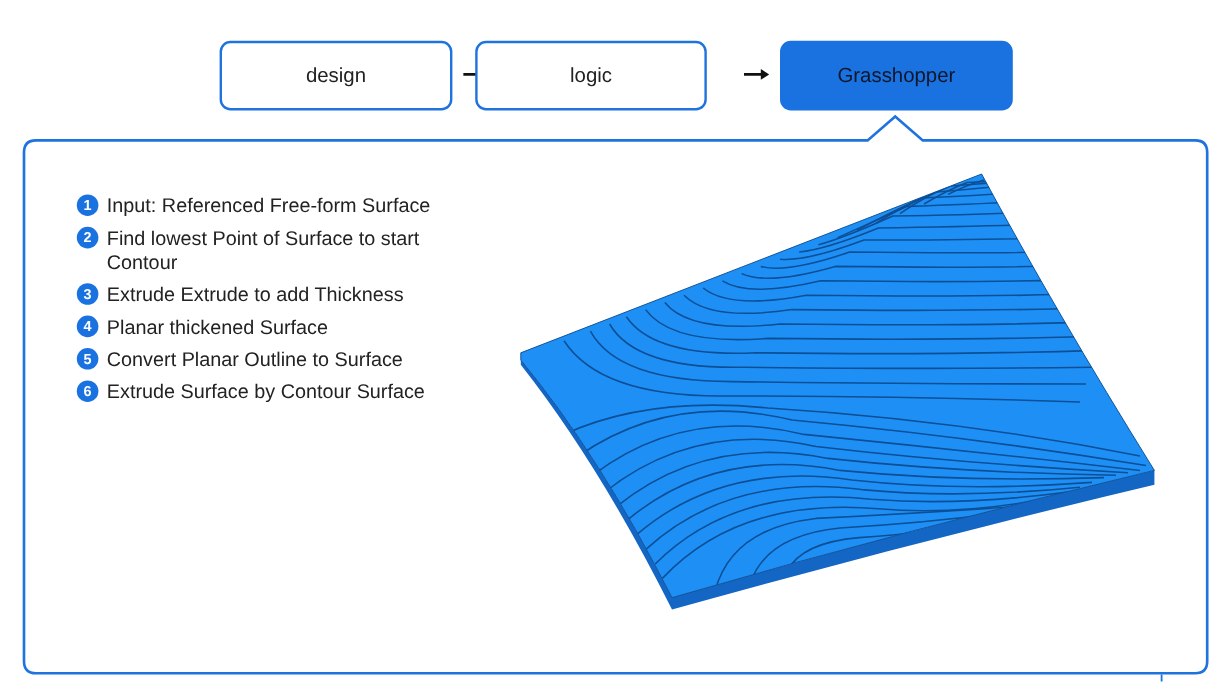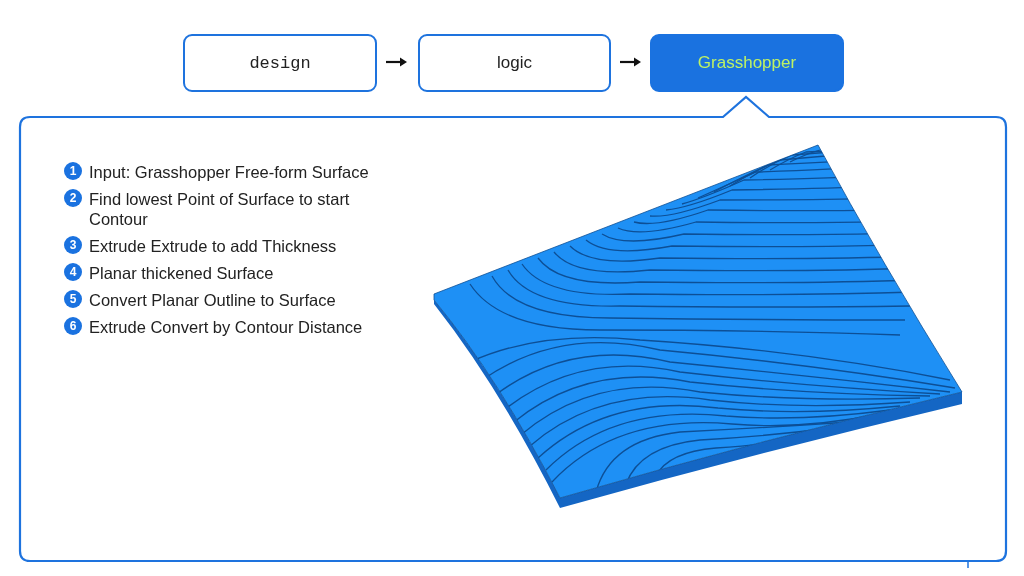--- a/index.html
+++ b/index.html
@@ -5,21 +5,21 @@
     * { box-sizing: border-box; margin: 0; padding: 0; }
     html, body { width: 1024px; height: 576px; background: #ffffff; overflow: hidden; }
     body { position: relative; font-family: "Liberation Sans", "DejaVu Sans", sans-serif; color: #222222; }
 
     .step-box {
       position: absolute; top: 34px; height: 58px;
       border: 2.5px solid #1e73de; border-radius: 9px; background: #ffffff;
       display: flex; align-items: center; justify-content: center;
       font-size: 17px; color: #222222;
     }
-    .step-box.active { background: #1a72e0; border-color: #1a72e0; color: #bef264; }
+    .step-box.active { background: #1a72e0; border-color: #1a72e0; color: #0f172a; }
     .arrow {
       position: absolute; top: 52px; width: 22px; height: 20px;
       display: flex; align-items: center; justify-content: center;
     }
 
     .panel-svg { position: absolute; left: 0; top: 0; }
 
     .steps-list { position: absolute; left: 64px; top: 162px; width: 340px; list-style: none; }
     .steps-list li { display: flex; align-items: flex-start; font-size: 16.5px; line-height: 20px; color: #222222; margin-bottom: 7px; }
     .steps-list li .badge {
@@ -27,71 +27,71 @@
       background: #1a72e0; color: #ffffff; font-weight: bold; font-size: 12px;
       display: flex; align-items: center; justify-content: center; margin-right: 7px; margin-top: 0px;
     }
     .steps-list li .text { flex: 1; }
 
     .model-svg { position: absolute; left: 0; top: 0; }
   </style>
 </head>
 <body>
 
-<div class="step-box" style="left:183px; width:194px;font-family:Liberation Mono, monospace;">
+<div class="step-box" style="left:183px; width:194px;">
   <span>design</span>
 </div>
 <div class="arrow" style="left:386px;">
   <svg width="22" height="12" viewBox="0 0 22 12">
       <line x1="0" y1="6" x2="17" y2="6" stroke="#111" stroke-width="2.2"></line>
       <polygon points="14,1.5 21,6 14,10.5" fill="#111"></polygon>
     </svg>
 </div>
-<div class="step-box" style="left:418px; width:193px;">
+<div class="step-box" style="left:396px; width:193px;">
   <span>logic</span>
 </div>
 <div class="arrow" style="left:620px;">
   <svg width="22" height="12" viewBox="0 0 22 12">
       <line x1="0" y1="6" x2="17" y2="6" stroke="#111" stroke-width="2.2"></line>
       <polygon points="14,1.5 21,6 14,10.5" fill="#111"></polygon>
     </svg>
 </div>
 <div class="step-box active" style="left:650px; width:194px;">
   <span>Grasshopper</span>
 </div>
 
 <svg class="panel-svg" width="1024" height="576">
   <path d="M 30 117 L 723 117 L 746 97 L 769 117 L 996 117 Q 1006 117 1006 127 L 1006 551 Q 1006 561 996 561 L 30 561 Q 20 561 20 551 L 20 127 Q 20 117 30 117 Z" fill="#ffffff" stroke="#1e73de" stroke-width="2.2"></path>
   <line x1="968" y1="562" x2="968" y2="568" stroke="#1e73de" stroke-width="1.5"></line>
 </svg>
 
 <ul class="steps-list">
   <li>
     <span class="badge">1</span>
-    <span class="text">Input: Grasshopper Free-form Surface</span>
+    <span class="text">Input: Referenced Free-form Surface</span>
   </li>
   <li>
     <span class="badge">2</span>
     <span class="text">Find lowest Point of Surface to start Contour</span>
   </li>
   <li>
     <span class="badge">3</span>
     <span class="text">Extrude Extrude to add Thickness</span>
   </li>
   <li>
     <span class="badge">4</span>
     <span class="text">Planar thickened Surface</span>
   </li>
   <li>
     <span class="badge">5</span>
     <span class="text">Convert Planar Outline to Surface</span>
   </li>
   <li>
     <span class="badge">6</span>
-    <span class="text">Extrude Convert by Contour Distance</span>
+    <span class="text">Extrude Surface by Contour Surface</span>
   </li>
 </ul>
 
 <svg class="model-svg" width="1024" height="576">
   <defs>
     <clipPath id="surfClip">
       <path d="M 434 294 L 818 145 Q 880 260 962 392 Q 760 440 560 498 Q 500 380 434 300 Z"></path>
     </clipPath>
   </defs>
 

